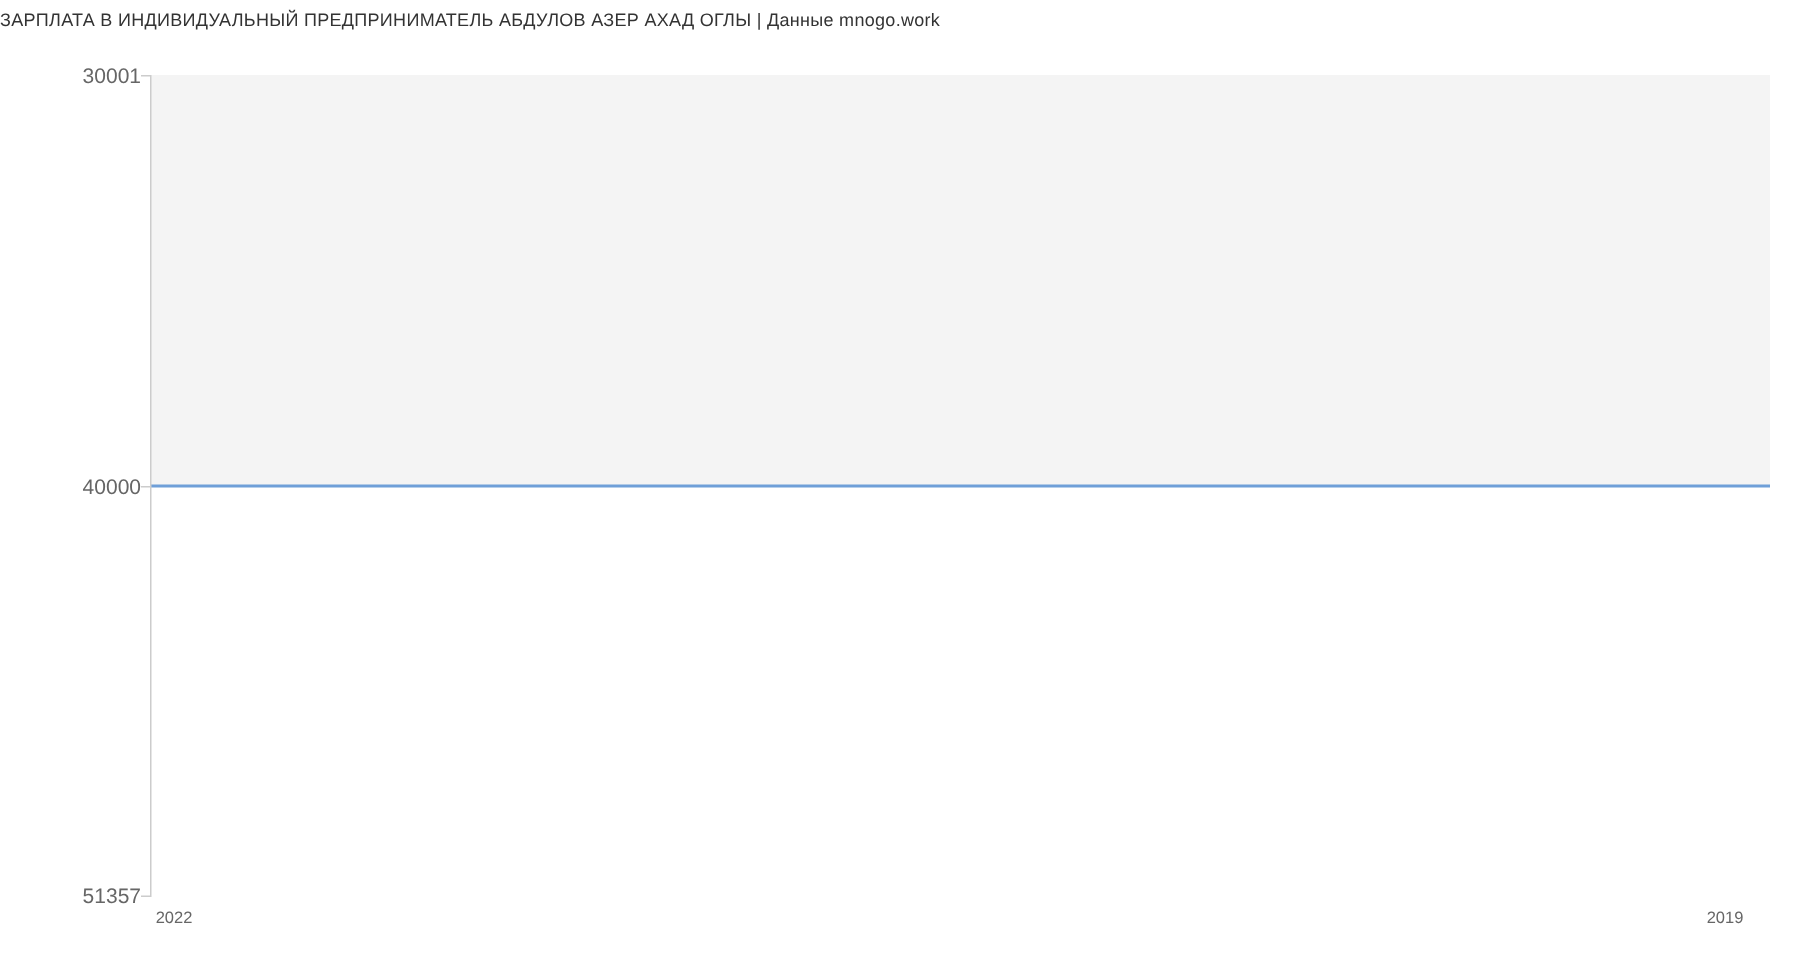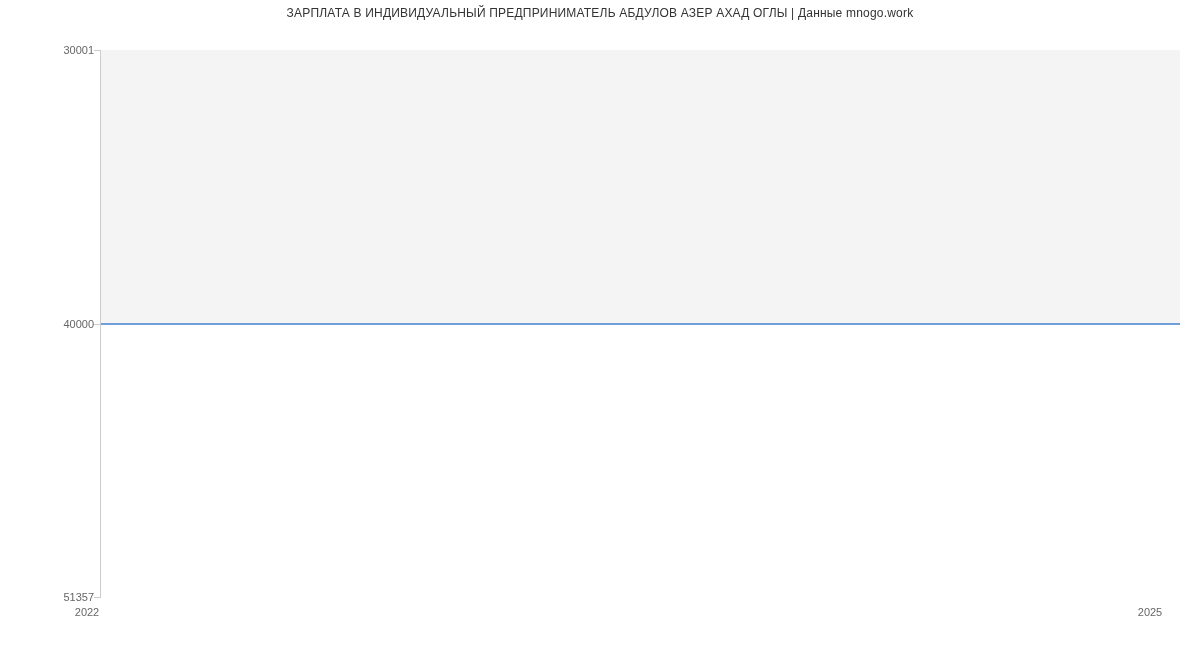--- a/index.html
+++ b/index.html
@@ -14,21 +14,21 @@
   .chart-wrap {
     position: relative;
     width: 1200px;
     height: 650px;
   }
   .title {
     position: absolute;
     top: 6px;
     left: 0;
     width: 100%;
-    text-align: center;
+    text-align: left;
     font-size: 12px;
     color: #333;
     letter-spacing: 0.2px;
   }
   .y-axis-line {
     position: absolute;
     left: 100px;
     top: 50px;
     width: 1px;
     height: 548px;
@@ -54,21 +54,21 @@
   .y-tick {
     position: absolute;
     width: 6px;
     height: 1px;
     background: #cccccc;
     left: 94px;
   }
   .y-tick-label {
     position: absolute;
     right: 1106px;
-    font-size: 11px;
+    font-size: 14px;
     color: #666;
     text-align: right;
     transform: translateY(-50%);
     white-space: nowrap;
   }
   .x-tick-label {
     position: absolute;
     top: 606px;
     font-size: 11px;
     color: #666;
@@ -90,16 +90,16 @@
   <div class="y-axis-line"></div>
 
   <div class="y-tick" style="top:50px"></div>
   <div class="y-tick" style="top:324px"></div>
   <div class="y-tick" style="top:597px"></div>
 
   <div class="y-tick-label" style="top:50px">30001</div>
   <div class="y-tick-label" style="top:324px">40000</div>
   <div class="y-tick-label" style="top:597px">51357</div>
 
-  <div class="x-tick-label" style="left:87px">2022</div>
-  <div class="x-tick-label" style="left:1150px">2025</div>
+  <div class="x-tick-label" style="left:116px">2022</div>
+  <div class="x-tick-label" style="left:1150px">2019</div>
 
 </div>
 
 </body></html>

